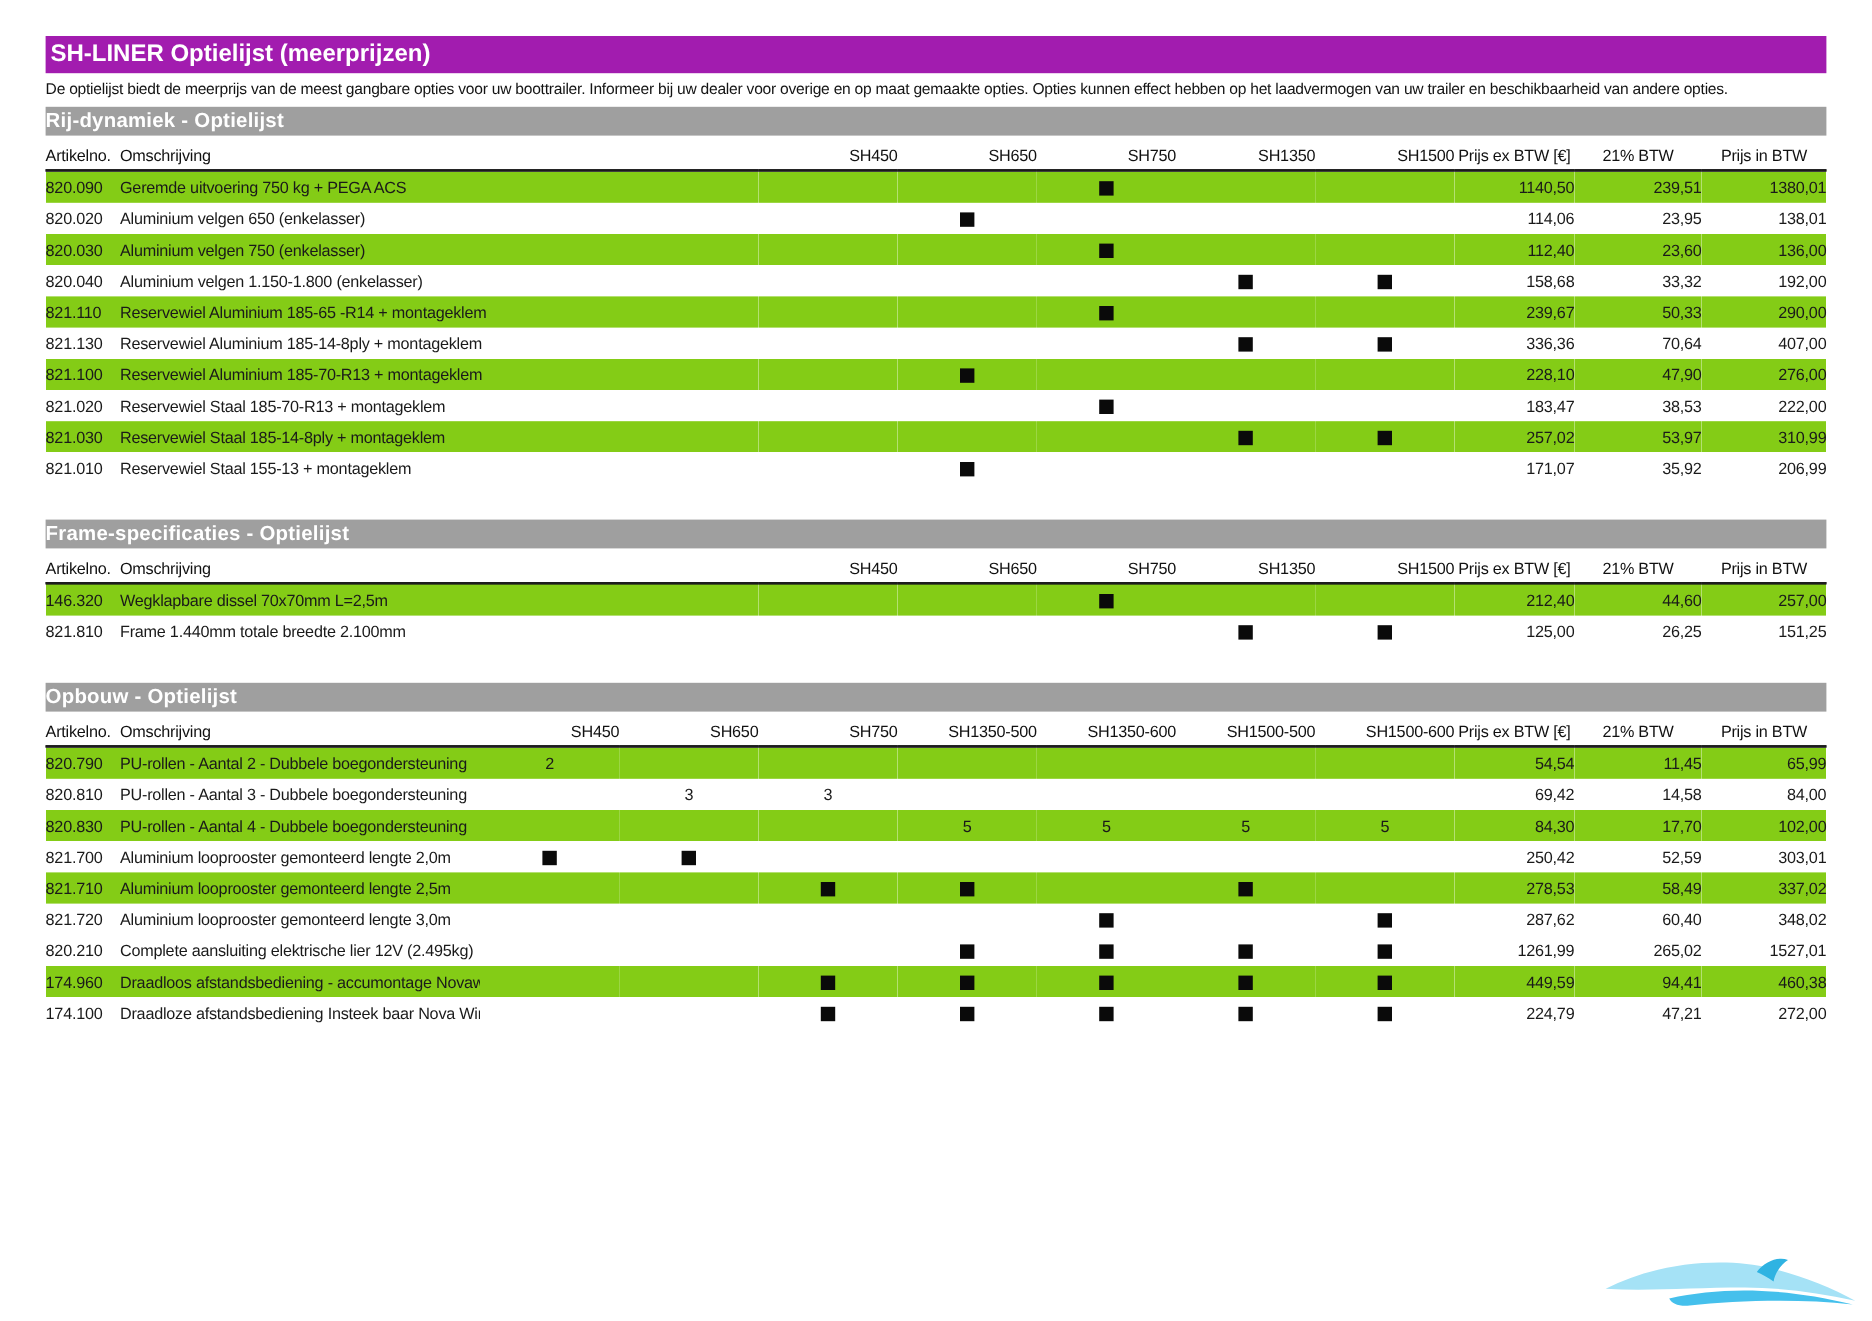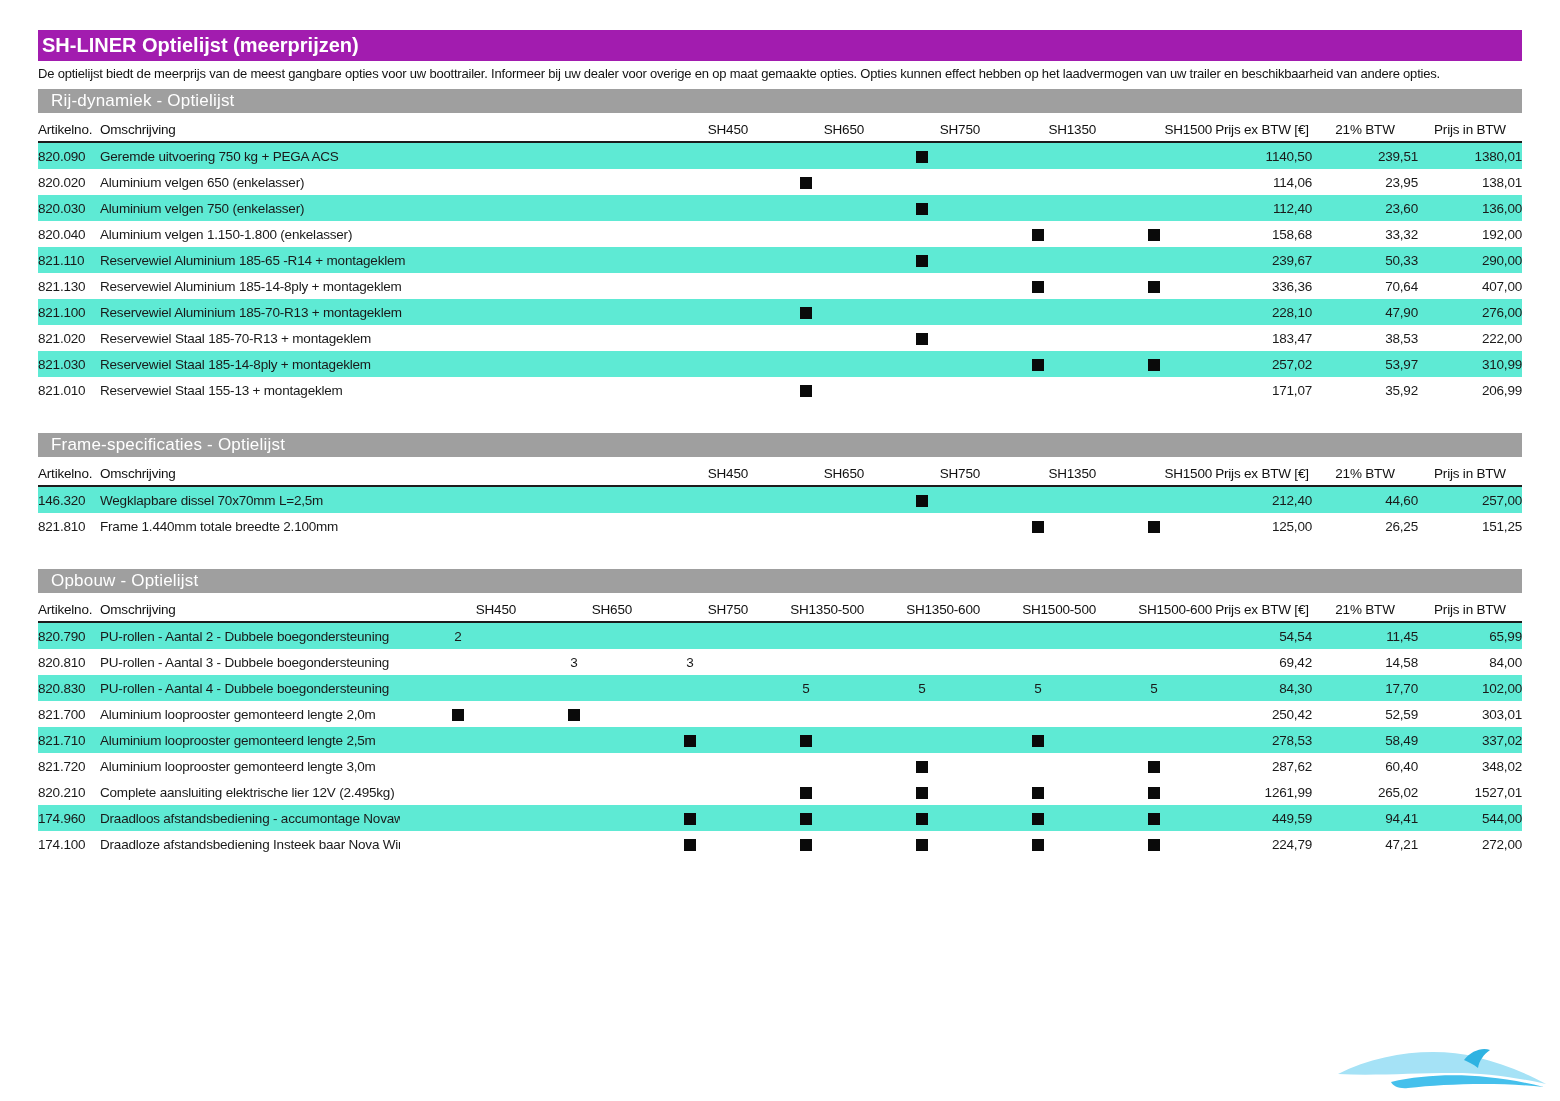--- a/index.html
+++ b/index.html
@@ -20,43 +20,43 @@
     font-size:20px;font-weight:bold;
     padding-left:4px;letter-spacing:0;
   }
   .intro{
     margin:5px 0 8px 0;
     font-size:13px;white-space:nowrap;color:#141414;
   }
   .section-bar{
     background:#9f9f9f;color:#ffffff;
     height:24px;line-height:24px;
-    font-size:17px;font-weight:normal;
-    padding-left:13px;letter-spacing:0.2px;
+    font-size:17px;font-weight:bold;
+    padding-left:0;letter-spacing:0.2px;
   }
   .opt-section.gap{margin-top:30px;}
   table.opt-table{
     border-collapse:collapse;table-layout:fixed;
     width:1484px;font-size:13.5px;
   }
   table.opt-table thead th{
     font-weight:normal;height:24px;vertical-align:bottom;
     padding:0 0 4px 0;font-size:13.5px;color:#111;
     border-bottom:2.5px solid #1c1c1c;
   }
   th.h-art{text-align:left;padding-left:2px;}
   th.h-desc{text-align:left;padding-left:3px;margin-left:20px;}
   th.h-model{text-align:right;}
   th.h-num{text-align:center;padding-right:4px;}
   table.opt-table td{height:26px;padding:0;overflow:hidden;white-space:nowrap;}
   td.c-art{padding-left:2px;}
   td.c-desc{padding-left:3px;}
   td.c-model{text-align:center;}
   td.c-num{text-align:right;padding-right:4px;}
-  tr.alt{background:#5eead4;}
+  tr.alt{background:#84cc16;}
   .sq{
     display:inline-block;width:12px;height:12px;
     background:#0a0a0a;vertical-align:middle;
   }
   .logo{
     position:absolute;right:12px;bottom:6px;
     width:212px;height:58px;
   }
 </style>
 </head>
@@ -416,21 +416,21 @@
               <td class="c-desc">Draadloos afstandsbediening - accumontage Novawinch</td>
               <td class="c-model"></td>
               <td class="c-model"></td>
               <td class="c-model"><span class="sq"></span></td>
               <td class="c-model"><span class="sq"></span></td>
               <td class="c-model"><span class="sq"></span></td>
               <td class="c-model"><span class="sq"></span></td>
               <td class="c-model"><span class="sq"></span></td>
               <td class="c-num">449,59</td>
               <td class="c-num">94,41</td>
-              <td class="c-num">544,00</td>
+              <td class="c-num">460,38</td>
             </tr>
             <tr class="">
               <td class="c-art">174.100</td>
               <td class="c-desc">Draadloze afstandsbediening Insteek baar Nova Winch</td>
               <td class="c-model"></td>
               <td class="c-model"></td>
               <td class="c-model"><span class="sq"></span></td>
               <td class="c-model"><span class="sq"></span></td>
               <td class="c-model"><span class="sq"></span></td>
               <td class="c-model"><span class="sq"></span></td>

